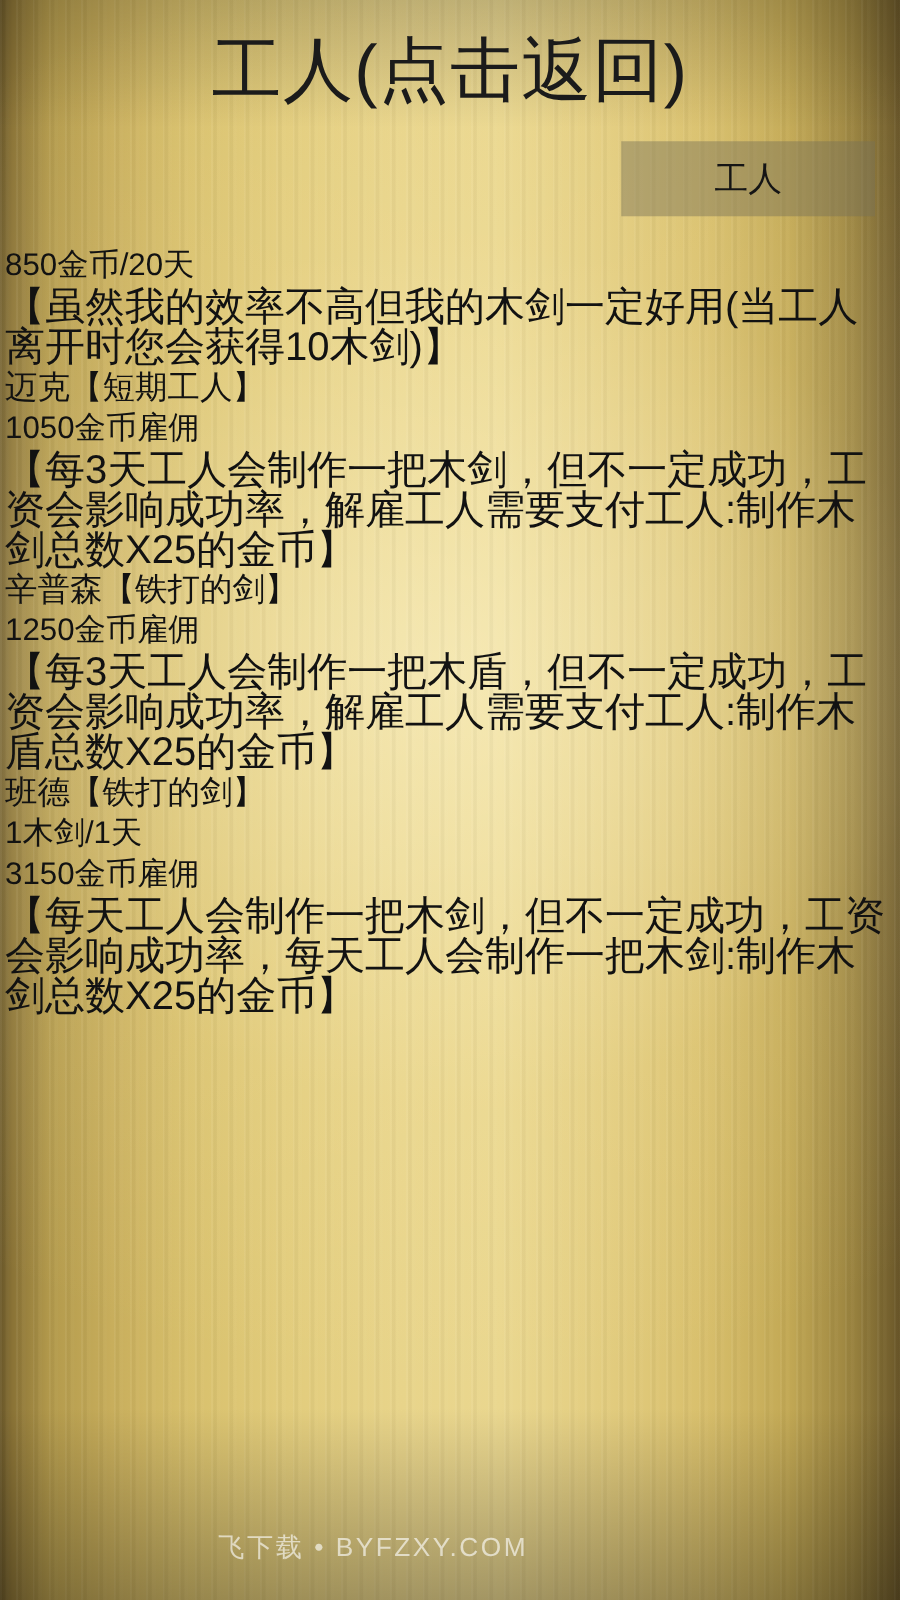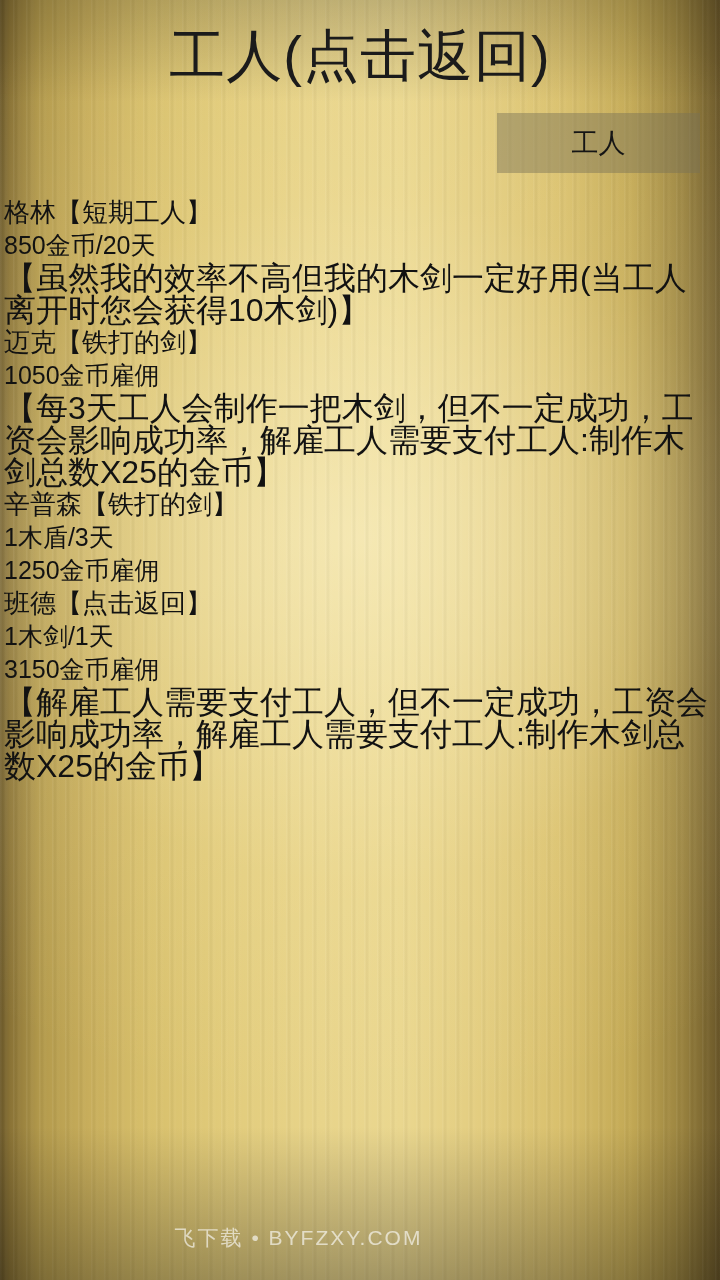--- a/index.html
+++ b/index.html
@@ -112,42 +112,41 @@
 
   <div class="layer" id="title">工人(点击返回)</div>
 
   <div class="layer" id="tab-workers">
     <span>工人</span>
   </div>
 
   <div class="layer" id="list">
 
     <div class="worker">
-      <div class="line name">格林【短期工人】</div>
       <div class="line">850金币/20天</div>
       <div class="line desc">【虽然我的效率不高但我的木剑一定好用(当工人离开时您会获得10木剑)】</div>
     </div>
 
 
     <div class="worker">
-      <div class="line name">迈克【铁打的剑】</div>
+      <div class="line name">迈克【短期工人】</div>
       <div class="line">1050金币雇佣</div>
       <div class="line desc">【每3天工人会制作一把木剑，但不一定成功，工资会影响成功率，解雇工人需要支付工人:制作木剑总数X25的金币】</div>
     </div>
 
     <div class="worker">
       <div class="line name">辛普森【铁打的剑】</div>
-      <div class="line">1木盾/3天</div>
       <div class="line">1250金币雇佣</div>
+      <div class="line desc">【每3天工人会制作一把木盾，但不一定成功，工资会影响成功率，解雇工人需要支付工人:制作木盾总数X25的金币】</div>
     </div>
 
     <div class="worker">
-      <div class="line name">班德【点击返回】</div>
+      <div class="line name">班德【铁打的剑】</div>
       <div class="line">1木剑/1天</div>
       <div class="line">3150金币雇佣</div>
-      <div class="line desc">【解雇工人需要支付工人，但不一定成功，工资会影响成功率，解雇工人需要支付工人:制作木剑总数X25的金币】</div>
+      <div class="line desc">【每天工人会制作一把木剑，但不一定成功，工资会影响成功率，每天工人会制作一把木剑:制作木剑总数X25的金币】</div>
     </div>
 
   </div>
 
   <div class="layer" id="watermark">飞下载 • BYFZXY.COM</div>
 
 </div>
 
 </body></html>

